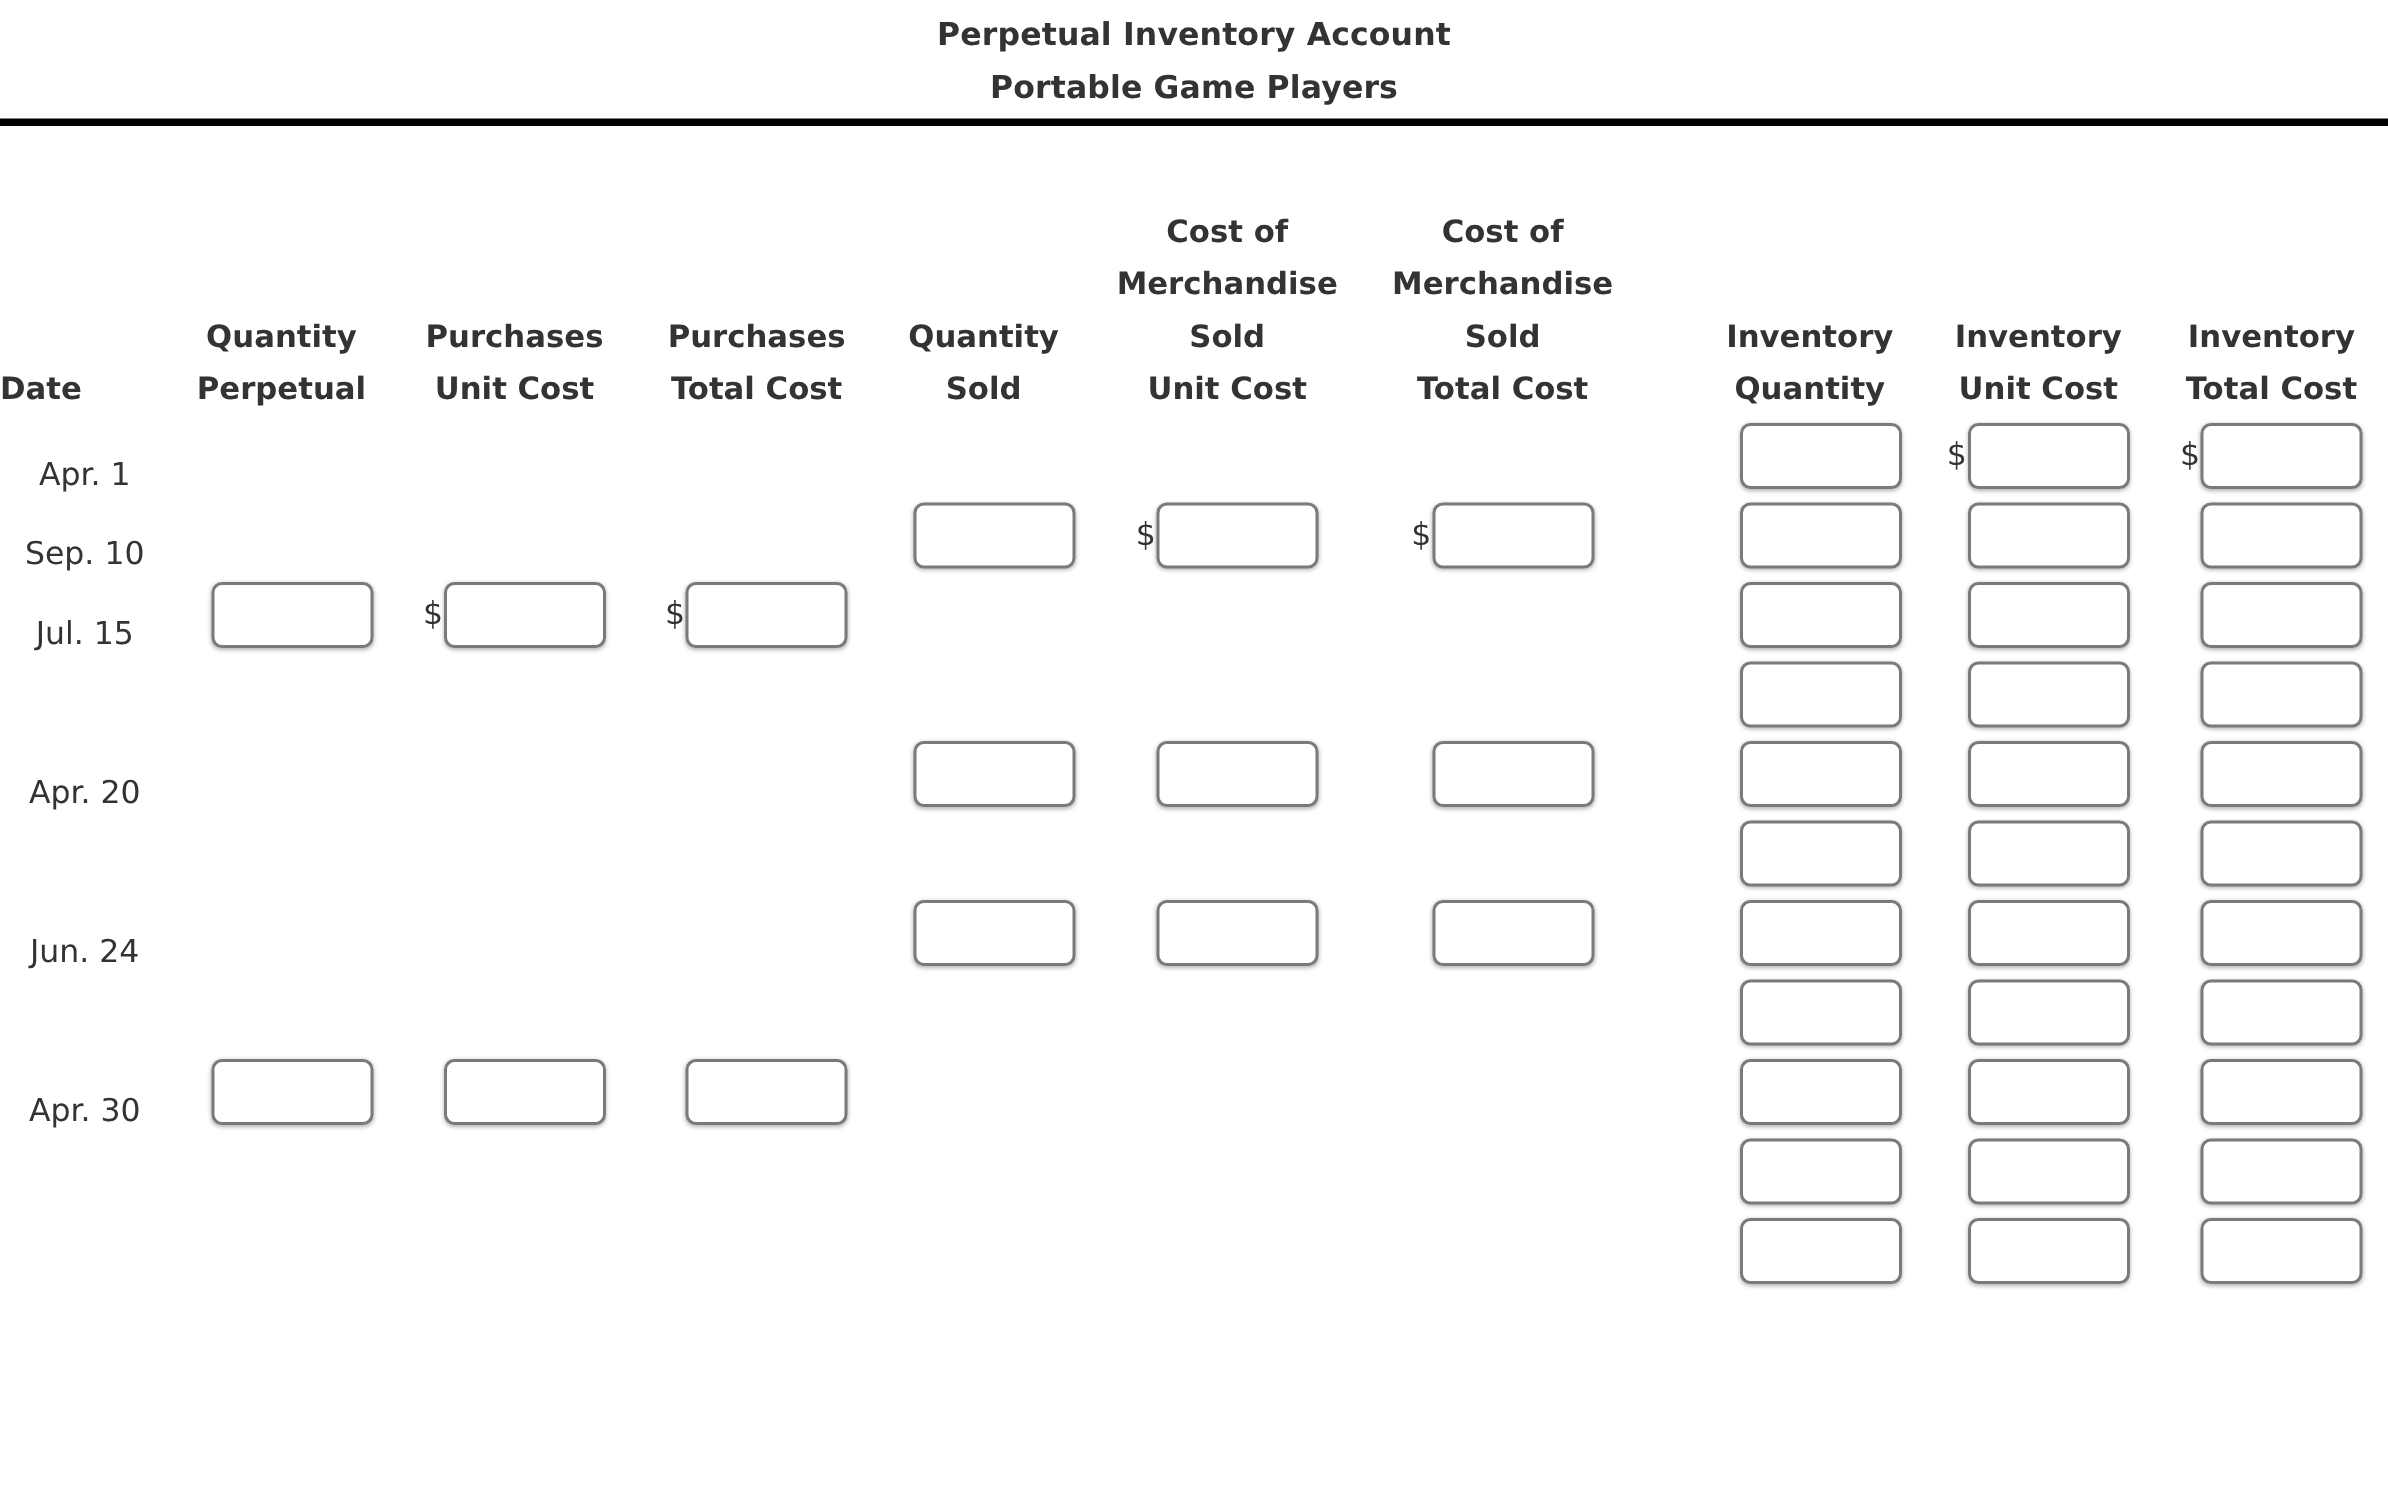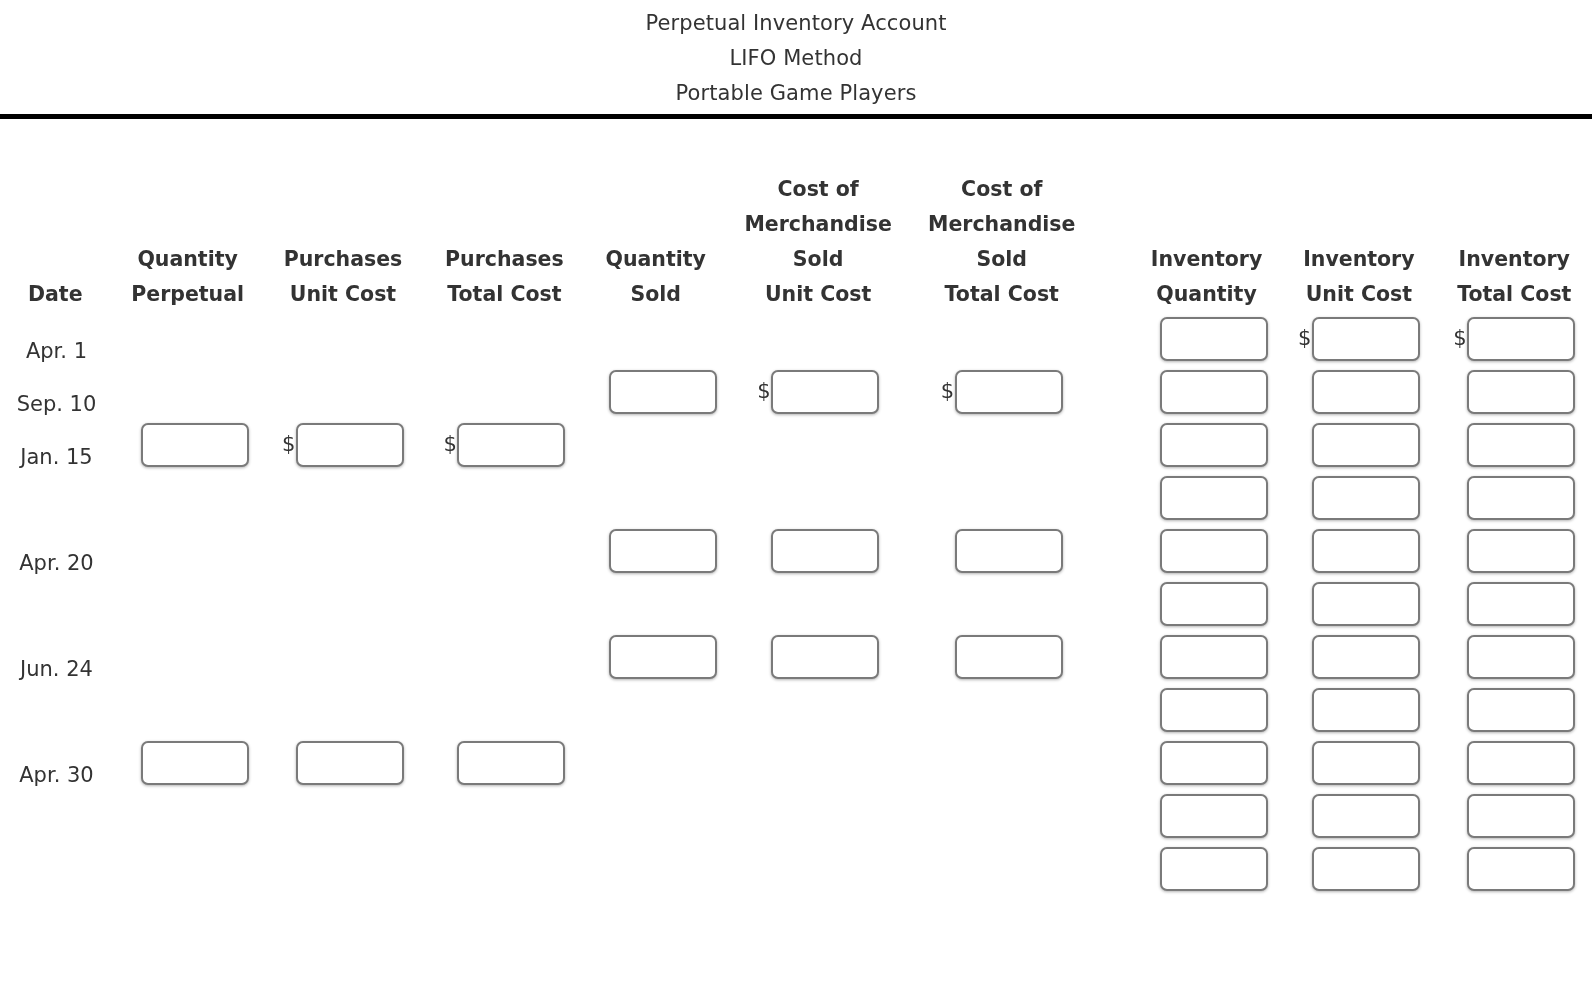--- a/index.html
+++ b/index.html
@@ -16,21 +16,21 @@
     position: relative;
     overflow: hidden;
   }
 
   
   .title-block {
     text-align: center;
     padding-top: 6px;
   }
   .title-line {
-    font-weight: normal;
+    font-weight: bold;
     font-size: 21px;
     line-height: 35px;
     color: #333333;
     letter-spacing: 0.1px;
   }
 
   .rule {
     width: 100%;
     height: 5px;
     background: #000000;
@@ -52,21 +52,21 @@
   table.grid th {
     font-weight: bold;
     font-size: 20.5px;
     line-height: 35px;
     color: #333333;
     vertical-align: bottom;
     padding: 0;
     text-align: center;
     white-space: nowrap;
   }
-  table.grid th.h-date { text-align: left; padding-left: 28px; }
+  table.grid th.h-date { text-align: left; padding-left: 0; }
 
   table.grid td {
     padding: 0;
     vertical-align: middle;
     text-align: center;
     height: 53px;
   }
 
   td.c-date {
     text-align: left;
@@ -132,21 +132,20 @@
   col.w-itc    { width: 154px; }
 
   .hdr-row th { padding-bottom: 4px; }
   .spacer-row td { height: 18px; }
 </style>
 </head>
 <body>
 
 <div class="title-block">
   <div class="title-line">Perpetual Inventory Account</div>
-  <div class="title-line">LIFO Method</div>
   <div class="title-line">Portable Game Players</div>
 </div>
 <div class="rule"></div>
 
 <div class="sheet">
   <table class="grid">
     <colgroup>
       <col class="w-date">
         <col class="w-qp">
         <col class="w-puc">
@@ -276,21 +275,21 @@
             </div>
           </td>
           <td>
             <div class="cellwrap">
               <span class="dollar blank">$</span>
               <input type="text" class="inputbox" style="">
             </div>
           </td>
         </tr>
         <tr>
-          <td class="c-date"><span class="date-text">Jan. 15</span></td>
+          <td class="c-date"><span class="date-text">Jul. 15</span></td>
           <td>
             <div class="cellwrap">
               <span class="dollar blank">$</span>
               <input type="text" class="inputbox" style="">
             </div>
           </td>
           <td>
             <div class="cellwrap">
               <span class="dollar">$</span>
               <input type="text" class="inputbox" style="">

